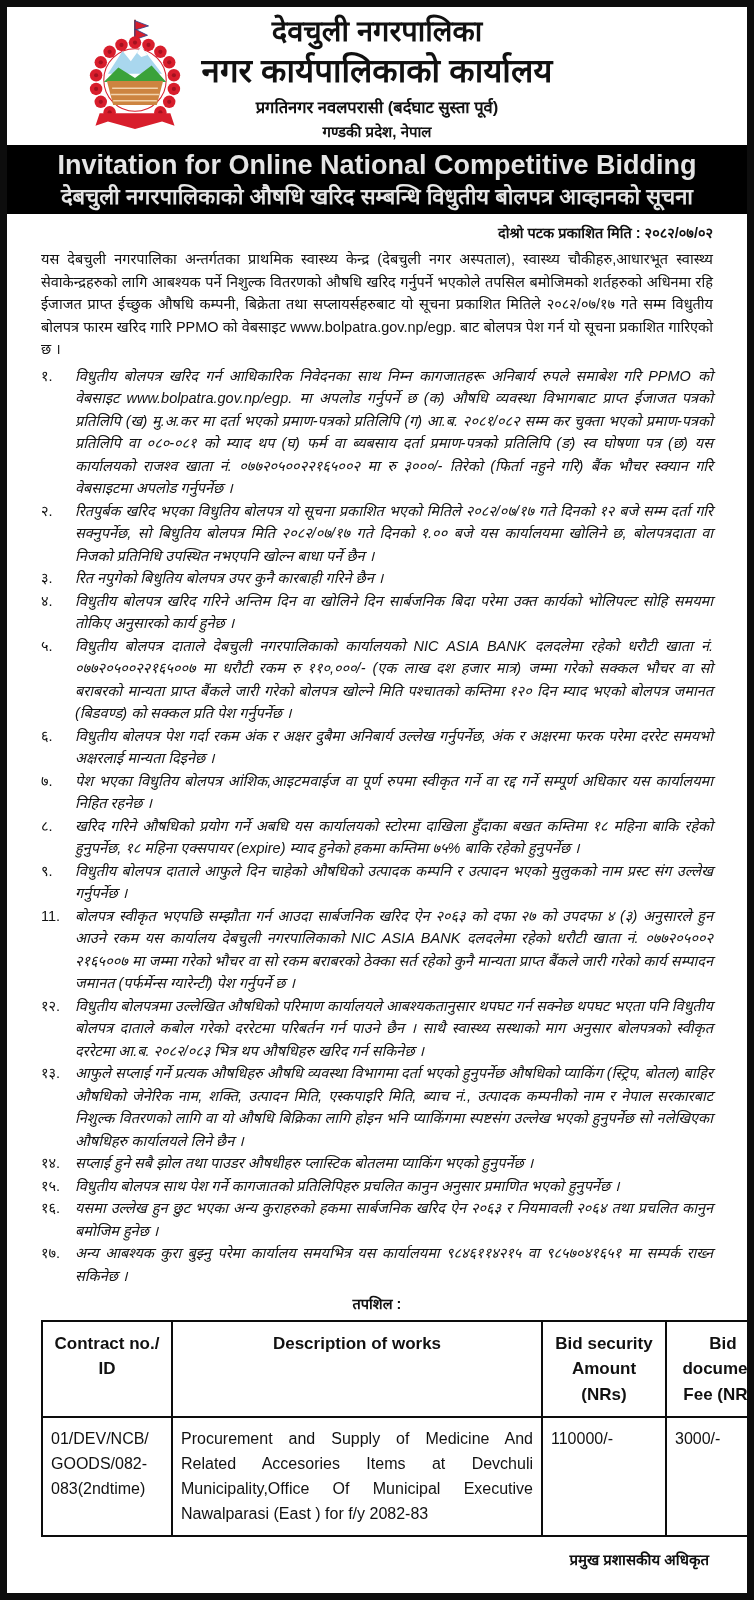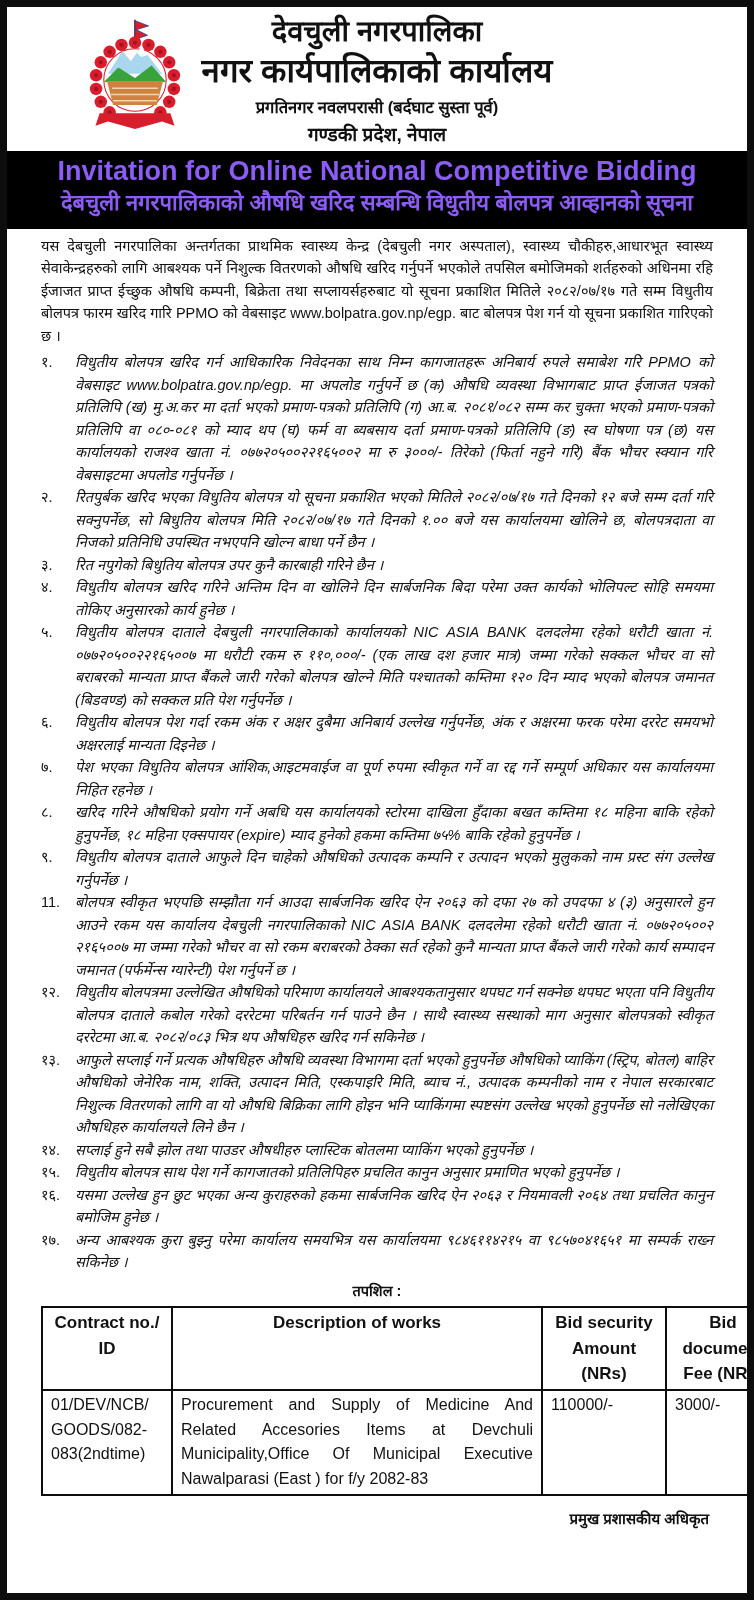--- a/index.html
+++ b/index.html
@@ -8,38 +8,38 @@
     background:#ffffff;border:7px solid #0d0d0d;
     font-family:"Liberation Sans","DejaVu Sans",sans-serif;color:#111;
     overflow:hidden;
   }
   
   .header{position:relative;padding:8px 20px 4px 20px;text-align:center;}
   .logo{position:absolute;left:76px;top:10px;width:104px;height:126px;}
   .h-line1{font-size:29px;font-weight:bold;line-height:1.15;}
   .h-line2{font-size:33px;font-weight:bold;line-height:1.15;margin-top:4px;}
   .h-line3{font-size:16.5px;font-weight:bold;margin-top:5px;}
-  .h-line4{font-size:19px;font-weight:bold;margin-top:3px;}
-  
-  .banner{background:#000;color:#8b5cf6;text-align:center;padding:5px 8px 12px 8px;}
+  .h-line4{font-size:15px;font-weight:bold;margin-top:3px;}
+  
+  .banner{background:#000;color:#e5e5e5;text-align:center;padding:5px 8px 3px 8px;}
   .banner-en{font-size:27px;font-weight:bold;line-height:1.15;}
   .banner-np{font-size:22px;font-weight:bold;line-height:1.2;margin-top:3px;}
   
   .content{padding:6px 34px 0 34px;font-size:14.5px;line-height:22.5px;}
   .date-line{text-align:right;font-weight:bold;font-size:14.5px;margin:2px 0 4px 0;}
   .intro{text-align:justify;}
   .clauses{margin-top:4px;}
   .clause{display:flex;align-items:flex-start;}
   .clause .num{flex:0 0 34px;font-size:14.5px;}
   .clause .txt{flex:1;text-align:justify;font-style:italic;}
   
   .tapshil{text-align:center;font-weight:bold;margin:6px 0 4px 0;font-size:14.5px;}
   table.sched{width:100%;border-collapse:collapse;table-layout:fixed;}
   table.sched th,table.sched td{
-    border:2px solid #0d0d0d;vertical-align:top;padding:2px 8px;
+    border:2px solid #0d0d0d;vertical-align:top;padding:9px 8px;
   }
   table.sched th{font-size:17px;font-weight:bold;text-align:center;line-height:1.5;}
   table.sched td{font-size:16px;line-height:1.55;}
   .pre{white-space:pre-line;}
   .c-contract{width:112px;text-align:left;}
   .c-desc{width:352px;text-align:justify;}
   .c-sec{width:106px;}
   .c-fee{width:96px;}
   
   .signature{text-align:right;margin-top:8px;font-size:15px;font-weight:bold;line-height:1.95;padding-right:4px;}
@@ -110,20 +110,21 @@
     <div class="h-line3">प्रगतिनगर नवलपरासी (बर्दघाट सुस्ता पूर्व)</div>
     <div class="h-line4">गण्डकी प्रदेश, नेपाल</div>
   </div>
 
   <div class="banner">
     <div class="banner-en">Invitation for Online National Competitive Bidding</div>
     <div class="banner-np">देबचुली नगरपालिकाको औषधि खरिद सम्बन्धि विधुतीय बोलपत्र आव्हानको सूचना</div>
   </div>
 
   <div class="content">
+    <div class="date-line">दोश्रो पटक प्रकाशित मिति : २०८२/०७/०२</div>
     <div class="intro">यस देबचुली नगरपालिका अन्तर्गतका प्राथमिक स्वास्थ्य केन्द्र (देबचुली नगर अस्पताल), स्वास्थ्य चौकीहरु,आधारभूत स्वास्थ्य सेवाकेन्द्रहरुको लागि आबश्यक पर्ने निशुल्क वितरणको औषधि खरिद गर्नुपर्ने भएकोले तपसिल बमोजिमको शर्तहरुको अधिनमा रहि ईजाजत प्राप्त ईच्छुक औषधि कम्पनी, बिक्रेता तथा सप्लायर्सहरुबाट यो सूचना प्रकाशित मितिले २०८२/०७/१७ गते सम्म विधुतीय बोलपत्र फारम खरिद गारि PPMO को वेबसाइट www.bolpatra.gov.np/egp. बाट बोलपत्र पेश गर्न यो सूचना प्रकाशित गारिएको छ ।</div>
 
     <div class="clauses">
       <div class="clause">
           <span class="num">१.</span>
           <span class="txt">विधुतीय बोलपत्र खरिद गर्न आधिकारिक निवेदनका साथ निम्न कागजातहरू अनिबार्य रुपले समाबेश गरि PPMO को वेबसाइट www.bolpatra.gov.np/egp. मा अपलोड गर्नुपर्ने छ (क) औषधि व्यवस्था विभागबाट प्राप्त ईजाजत पत्रको प्रतिलिपि (ख) मु.अ.कर मा दर्ता भएको प्रमाण-पत्रको प्रतिलिपि (ग) आ.ब. २०८१/०८२ सम्म कर चुक्ता भएको प्रमाण-पत्रको प्रतिलिपि वा ०८०-०८१ को म्याद थप (घ) फर्म वा ब्यबसाय दर्ता प्रमाण-पत्रको प्रतिलिपि (ङ) स्व घोषणा पत्र (छ) यस कार्यालयको राजश्व खाता नं. ०७७२०५००२२१६५००२ मा रु ३०००/- तिरेको (फिर्ता नहुने गरि) बैंक भौचर स्क्यान गरि वेबसाइटमा अपलोड गर्नुपर्नेछ ।</span>
         </div>
       <div class="clause">
           <span class="num">२.</span>
           <span class="txt">रितपुर्बक खरिद भएका विधुतिय बोलपत्र यो सूचना प्रकाशित भएको मितिले २०८२/०७/१७ गते दिनको १२ बजे सम्म दर्ता गरि सक्नुपर्नेछ, सो बिधुतिय बोलपत्र मिति २०८२/०७/१७ गते दिनको १.०० बजे यस कार्यालयमा खोलिने छ, बोलपत्रदाता वा निजको प्रतिनिधि उपस्थित नभएपनि खोल्न बाधा पर्ने छैन ।</span>

